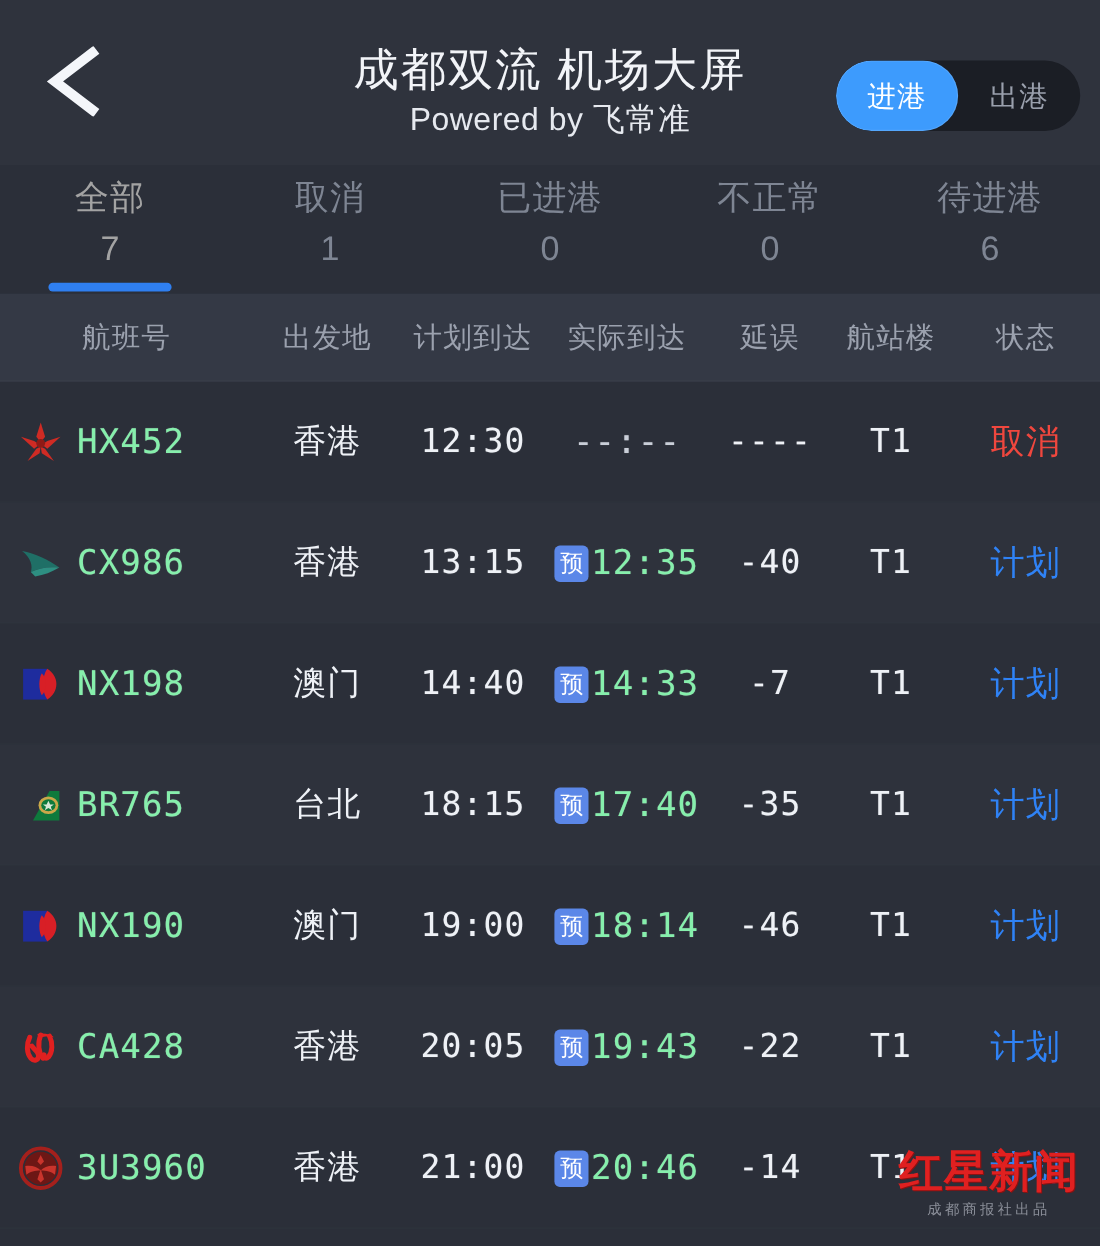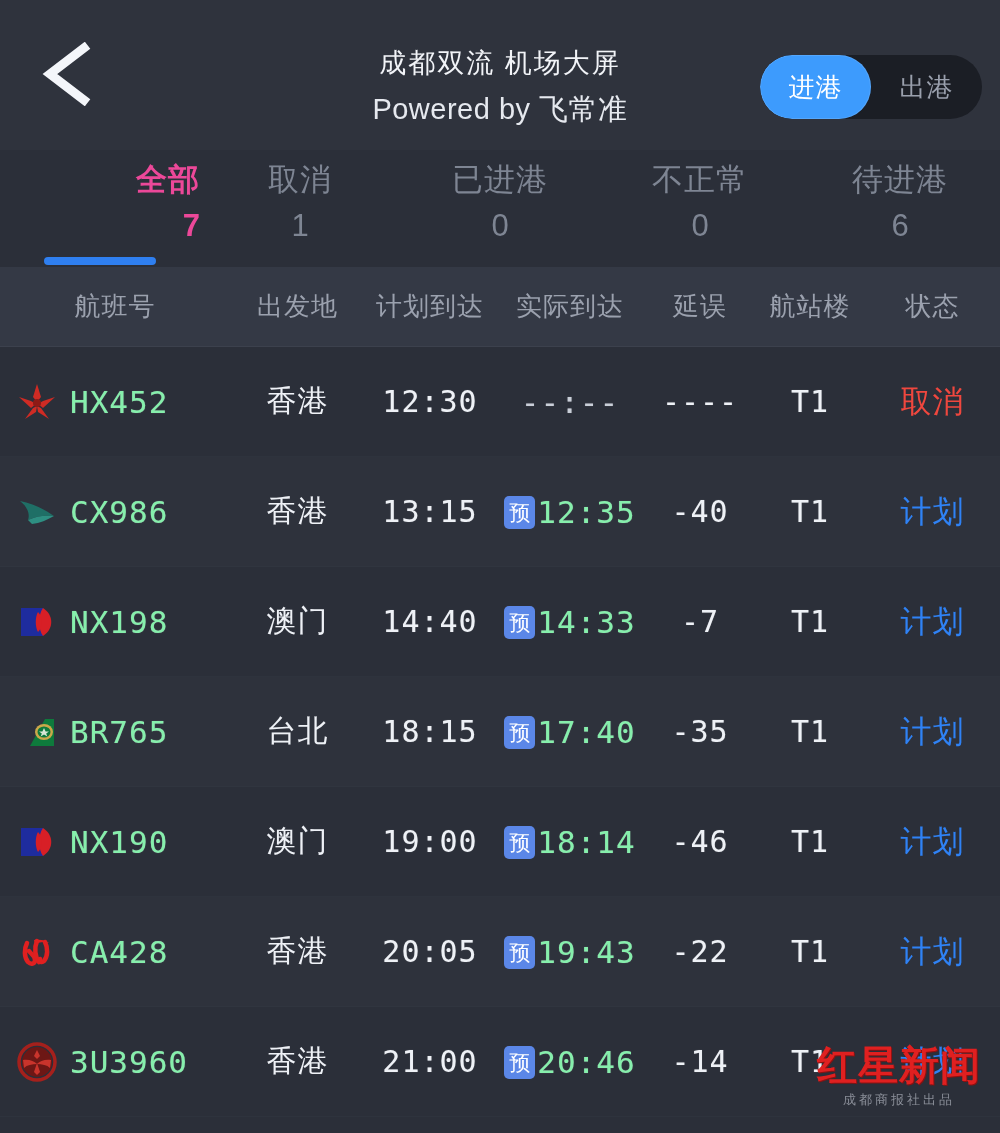--- a/index.html
+++ b/index.html
@@ -40,21 +40,21 @@
 
   .title-block {
     position: absolute;
     left: 0;
     right: 0;
     top: 38px;
     text-align: center;
     pointer-events: none;
   }
   .title-main {
-    font-size: 27px;
+    font-size: 41px;
     color: #f2f4f8;
     letter-spacing: 2px;
     line-height: 50px;
     font-weight: 400;
   }
   .title-sub {
     font-size: 29px;
     color: #e6e9ef;
     line-height: 42px;
     letter-spacing: 0.5px;
@@ -111,21 +111,21 @@
     line-height: 48px;
     letter-spacing: 1px;
   }
   .tab-count {
     font-size: 31px;
     color: #7e8593;
     line-height: 44px;
     font-family: "Liberation Sans", sans-serif;
   }
   .tab.active .tab-label,
-  .tab.active .tab-count { color: #ec4899; font-weight: bold; text-align: right; }
+  .tab.active .tab-count { color: #a3a3a3; font-weight: normal; }
   .tab-underline {
     position: absolute;
     bottom: 2px;
     left: 50%;
     transform: translateX(-50%);
     width: 112px;
     height: 8px;
     border-radius: 4px;
     background: #2f7ff0;
     display: none;

